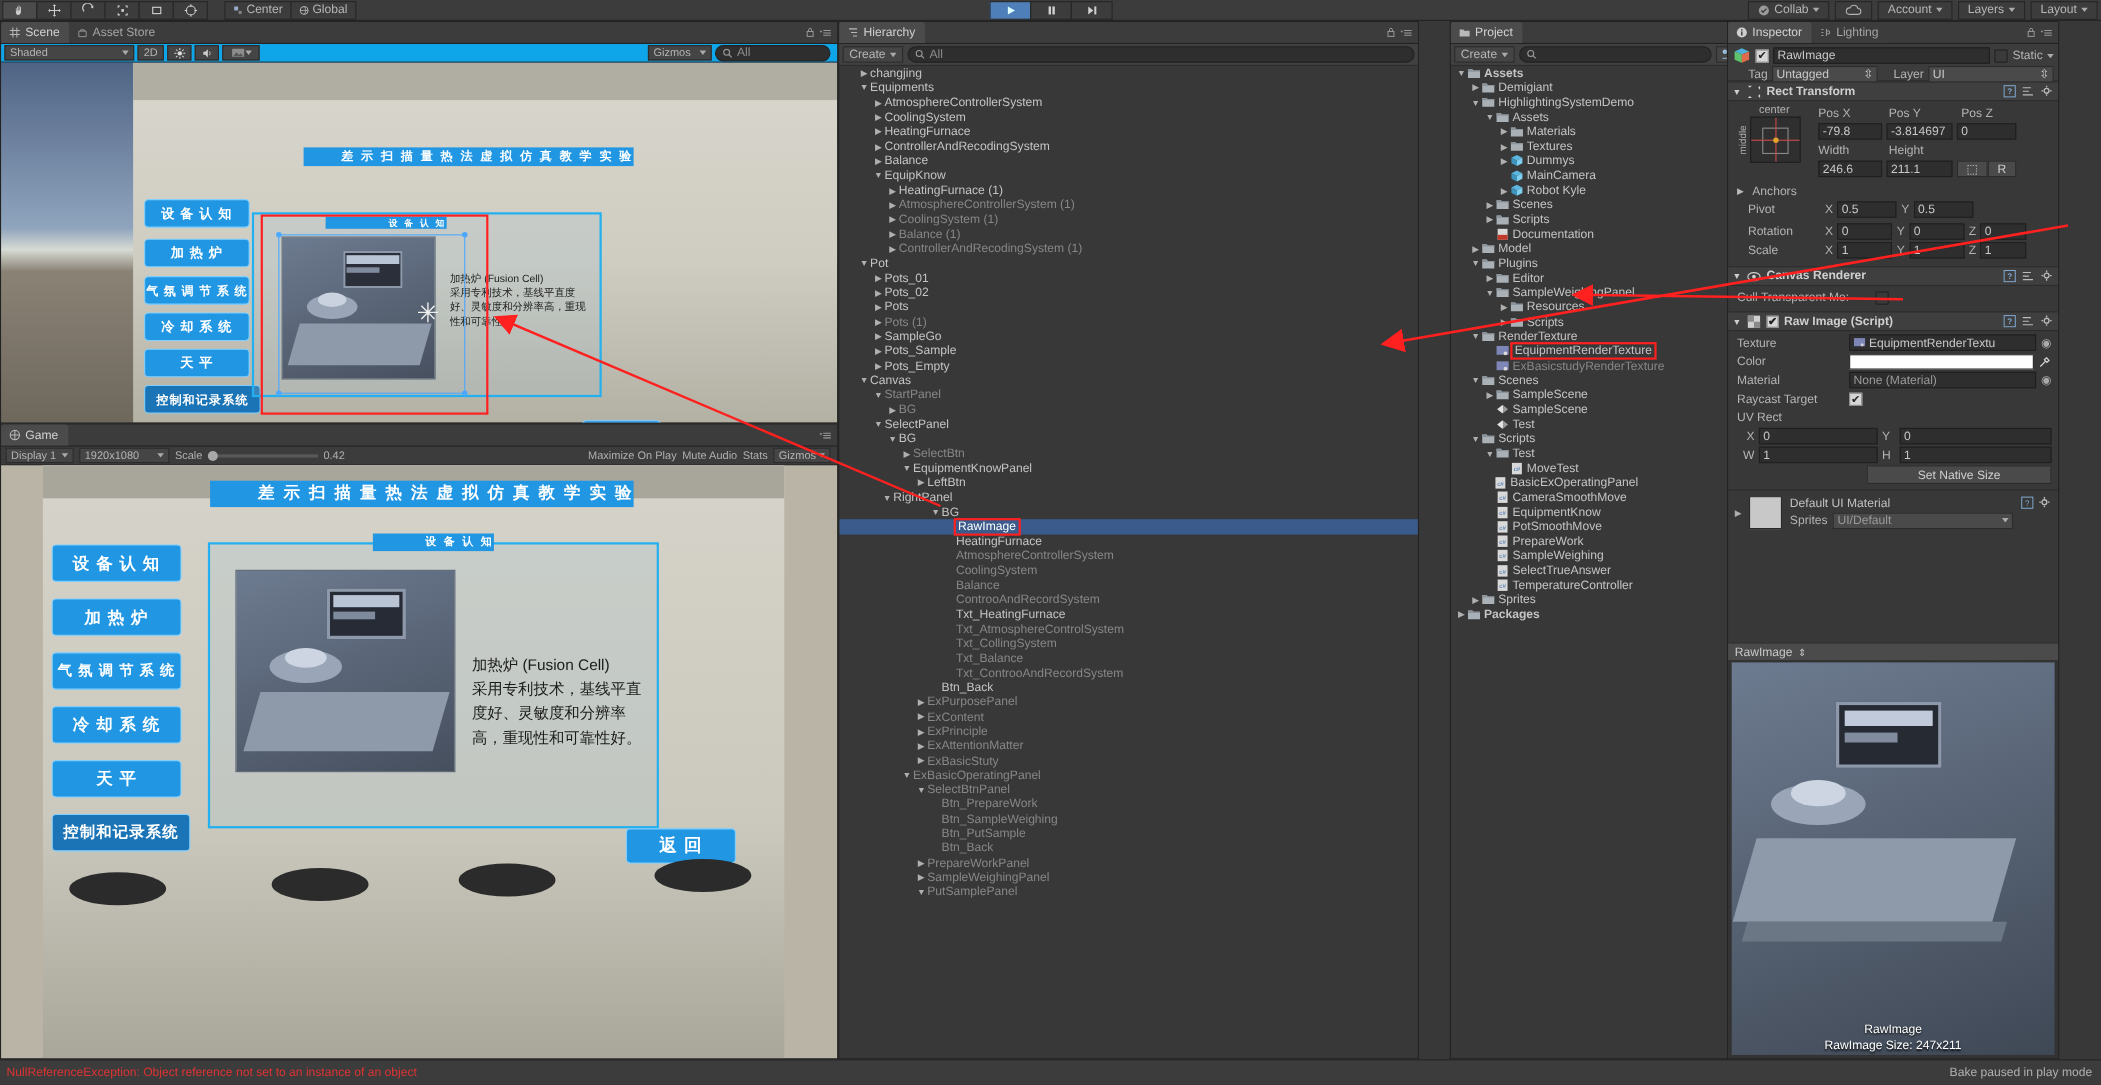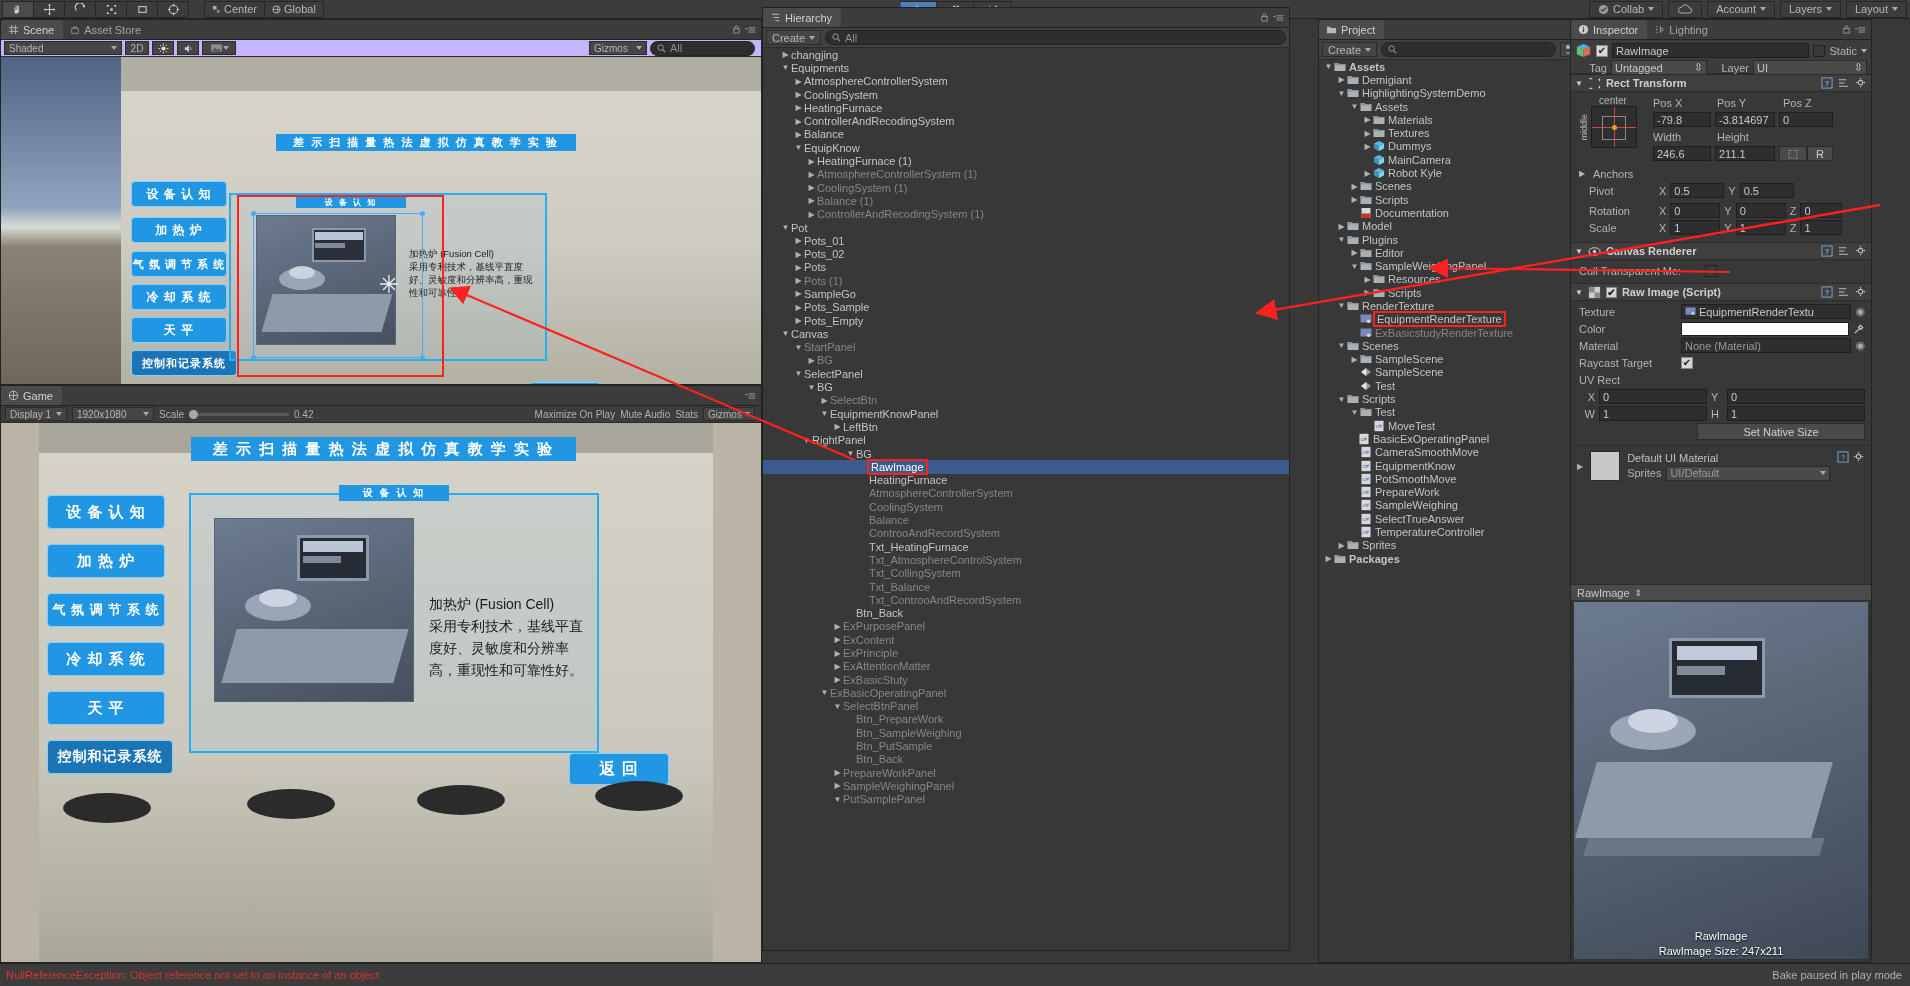--- a/index.html
+++ b/index.html
@@ -38,47 +38,47 @@
   .tabicons{ position:absolute; right:4px; top:4px; display:flex; gap:4px; align-items:center; color:#9a9a9a;}
   .subbar{ height:20px; background:#414141; border-bottom:1px solid #2c2c2c;
     display:flex; align-items:center; padding:0 3px; gap:4px; }
   .mini{ height:15px; background:#454545; border:1px solid #2b2b2b; display:flex;
     align-items:center; padding:0 5px; gap:4px; color:#b6b6b6; font-size:11px; }
   .searchbox{ flex:1; height:15px; background:#2e2e2e; border:1px solid #222; border-radius:8px;
     display:flex; align-items:center; padding:0 6px; gap:4px; color:#8e8e8e; font-size:11px; }
 
   
   #sceneView{ left:0; top:19px; width:762px; height:366px; }
-  .sceneTool{ height:17px; background:#c4b5fd; border-bottom:1px solid #2c2c2c;
+  .sceneTool{ height:17px; background:#0ea5e9; border-bottom:1px solid #2c2c2c;
     display:flex; align-items:center; gap:3px; padding:0 3px; position:relative;}
   .stDrop{ height:14px; background:#454545; border:1px solid #2b2b2b; display:flex;
     align-items:center; padding:0 4px; color:#b4b4b4; font-size:10px; justify-content:space-between; }
   .sceneCanvas{ position:absolute; left:0; top:37px; right:0; bottom:0; overflow:hidden;
     background:linear-gradient(#4f6384,#8fa4bd 46%,#d7dbd4 52%,#8a8275 58%,#6e675c); }
 
   
   #gameView{ left:0; top:385px; width:762px; height:578px; }
   .gameTool{ height:17px; background:#3c3c3c; border-bottom:1px solid #2c2c2c;
     display:flex; align-items:center; gap:5px; padding:0 4px; font-size:10px; color:#b0b0b0;}
   .gameCanvas{ position:absolute; left:0; top:37px; right:0; bottom:0; overflow:hidden;
     background:#b9b4a6; }
 
   
   .sim{ position:absolute; inset:0; }
-  .simTitle{ position:absolute; background:#2196e3; color:#fff; text-align:center;
+  .simTitle{ position:absolute; background:#2196e3; color:#fff; text-align:right;
     letter-spacing:2px; font-weight:bold; }
   .simBtn{ position:absolute; background:#2196e3; color:#fff; border-radius:4px;
     display:flex; align-items:center; justify-content:center; font-weight:bold;
     border:1px solid #7fd0ff; letter-spacing:1px; }
   .simBtn.dark{ background:#1b74b5; }
   .panelFrame{ position:absolute; border:2px solid #23b0f0; background:rgba(160,190,210,.22); }
   .stool{ position:absolute; background:#2b2b2b; border-radius:50%; }
 
   
-  #hierarchy{ left:762px; top:7px; width:528px; height:944px; }
+  #hierarchy{ left:762px; top:19px; width:528px; height:944px; }
   .treewrap{ position:absolute; left:0; top:40px; right:0; bottom:0; overflow:hidden; }
   .row{ height:13.3px; display:flex; align-items:center; font-size:11px; white-space:nowrap;
     color:#c4c4c4; padding-left:4px; }
   .row.dim{ color:#878787; }
   .row.sel{ background:#3a5b8c; color:#fff; }
   .arrow{ width:11px; flex:0 0 11px; display:flex; align-items:center; justify-content:center;
     color:#b0b0b0; font-size:8px; }
   .arrow.none{ color:transparent; }
   .cube{ width:12px;height:12px; flex:0 0 12px; margin-right:3px; }
 

